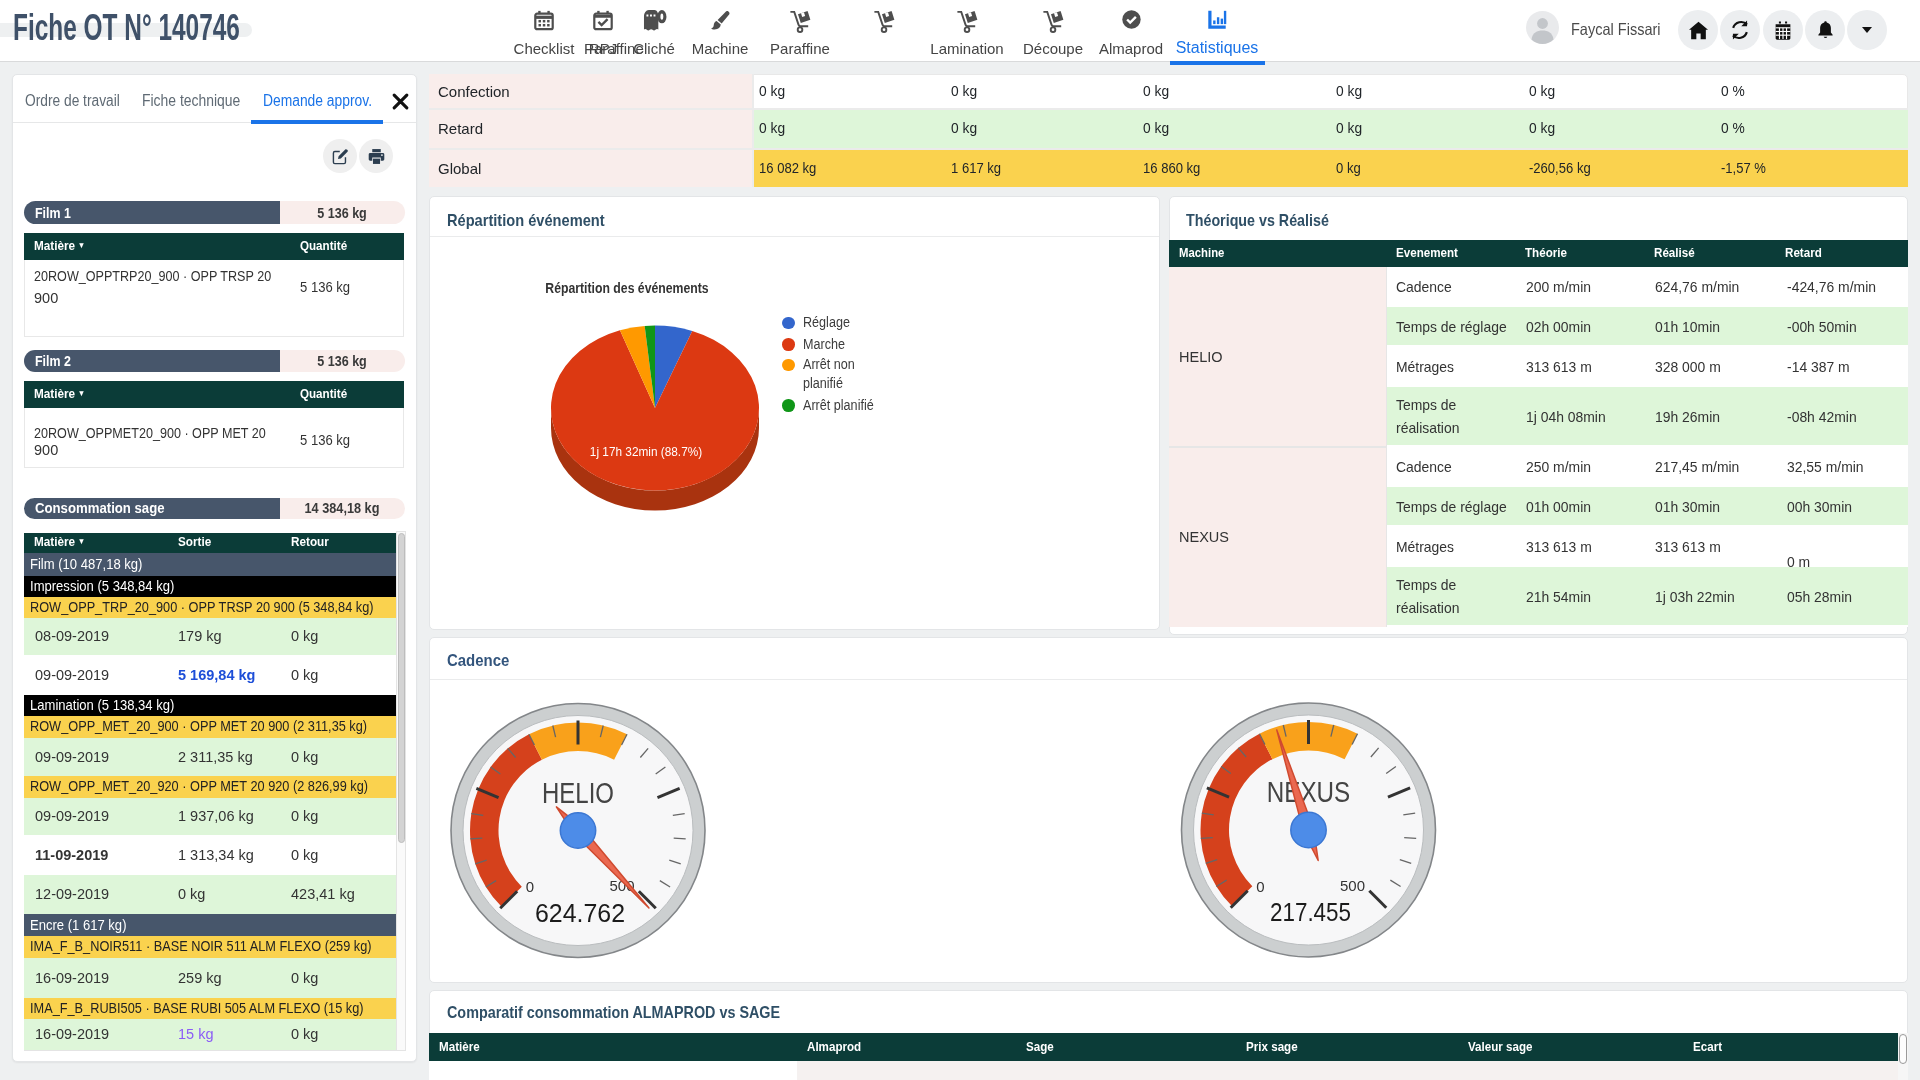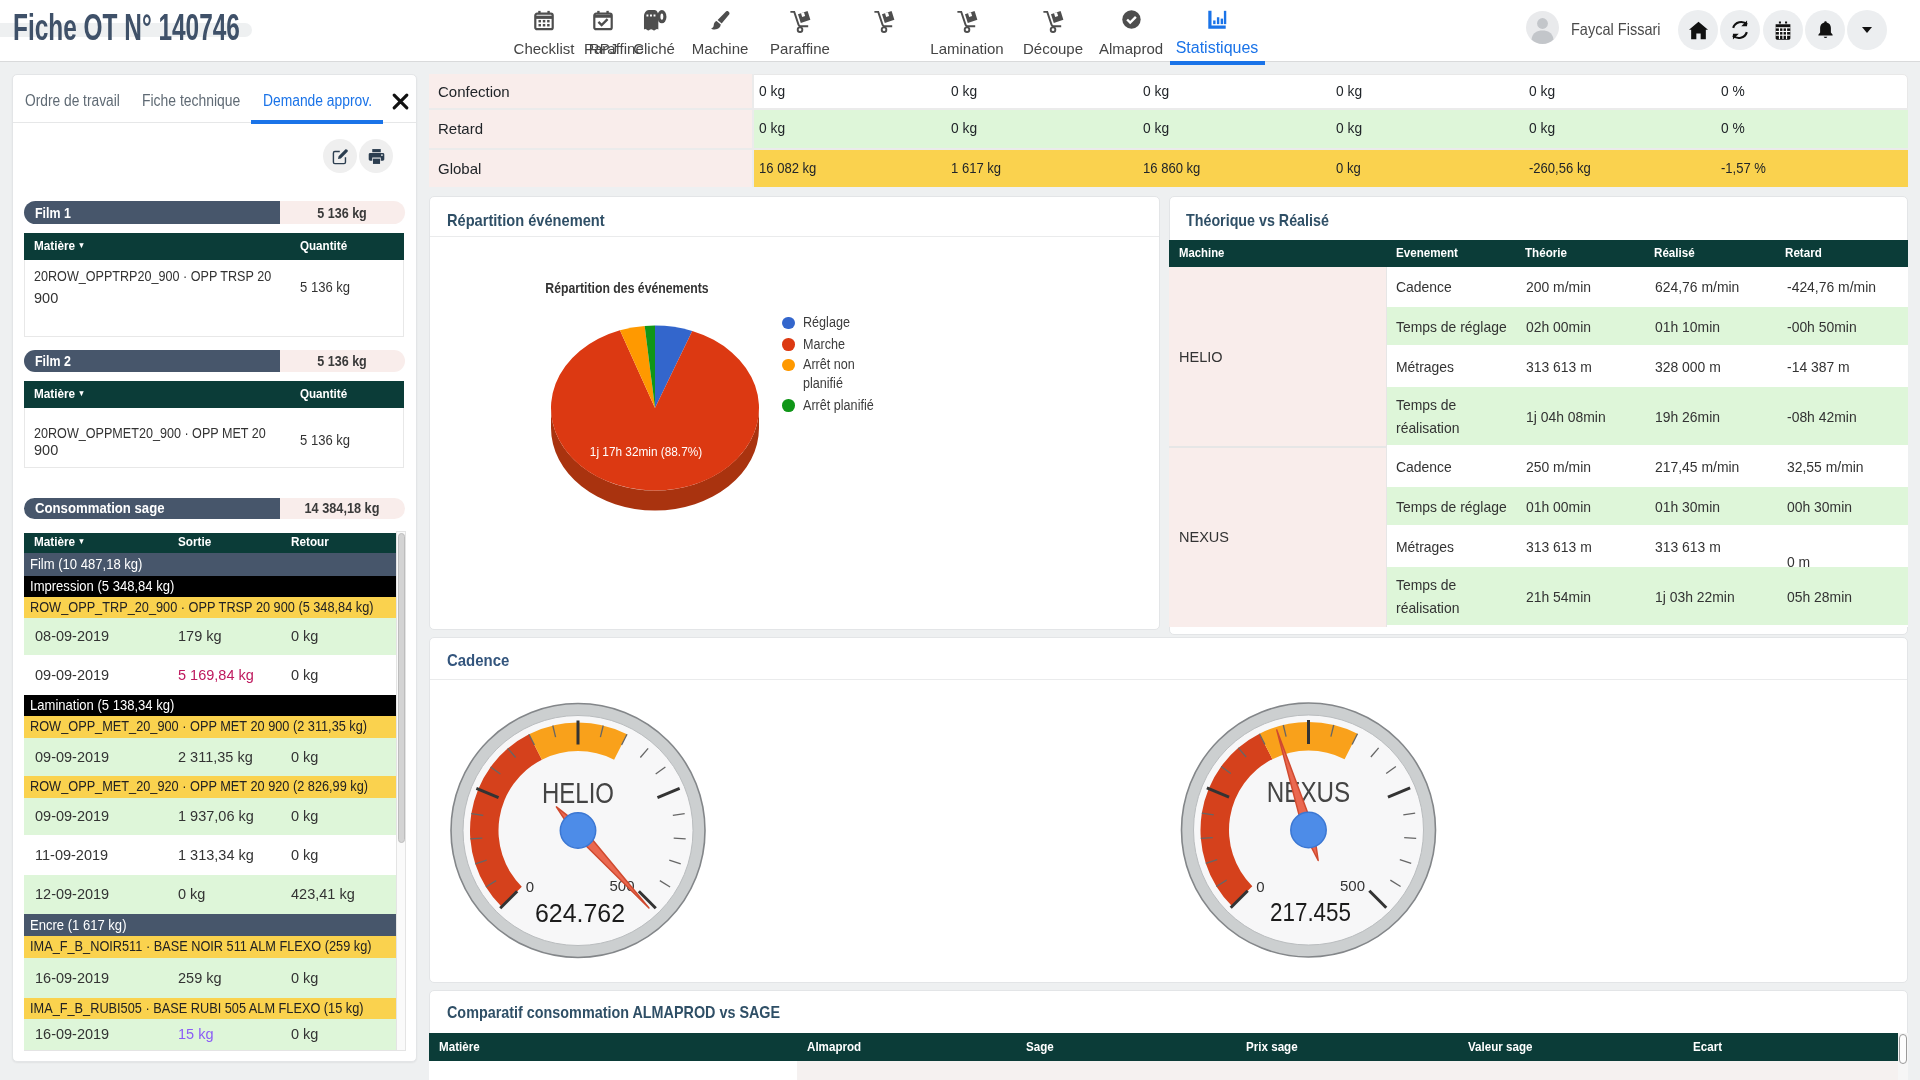--- a/index.html
+++ b/index.html
@@ -247,38 +247,38 @@
 <div class="abs" style="left:24px;top:576px;width:372px;height:21px;background:#000;"></div>
 <div class="t" style="font-size:14.5px;color:#fff;font-weight:normal;line-height:20.3px;top:576.4px;left:30px;transform:scaleX(0.9);transform-origin:0 50%;">Impression (5 348,84 kg)</div>
 <div class="abs" style="left:24px;top:597px;width:372px;height:21px;background:#fad24e;"></div>
 <div class="t" style="font-size:14px;color:#222;font-weight:normal;line-height:19.6px;top:597.7px;left:30px;transform:scaleX(0.91);transform-origin:0 50%;">ROW_OPP_TRP_20_900 · OPP TRSP 20 900 (5 348,84 kg)</div>
 <div class="abs" style="left:24px;top:618px;width:372px;height:37px;background:#def6d9;"></div>
 <div class="t" style="font-size:14.5px;color:#333;font-weight:normal;line-height:20.3px;top:626.4px;left:35px;">08-09-2019</div>
 <div class="t" style="font-size:14.5px;color:#333;font-weight:normal;line-height:20.3px;top:626.4px;left:178px;">179 kg</div>
 <div class="t" style="font-size:14.5px;color:#333;font-weight:normal;line-height:20.3px;top:626.4px;left:291px;">0 kg</div>
 <div class="abs" style="left:24px;top:655px;width:372px;height:40px;background:#fff;"></div>
 <div class="t" style="font-size:14.5px;color:#333;font-weight:normal;line-height:20.3px;top:664.9px;left:35px;">09-09-2019</div>
-<div class="t" style="font-size:14.5px;color:#be185d;font-weight:normal;line-height:20.3px;top:664.9px;left:178px;">5 169,84 kg</div>
+<div class="t" style="font-size:14.5px;color:#1d4ed8;font-weight:bold;line-height:20.3px;top:664.9px;left:178px;">5 169,84 kg</div>
 <div class="t" style="font-size:14.5px;color:#333;font-weight:normal;line-height:20.3px;top:664.9px;left:291px;">0 kg</div>
 <div class="abs" style="left:24px;top:695px;width:372px;height:21px;background:#000;"></div>
 <div class="t" style="font-size:14.5px;color:#fff;font-weight:normal;line-height:20.3px;top:695.4px;left:30px;transform:scaleX(0.9);transform-origin:0 50%;">Lamination (5 138,34 kg)</div>
 <div class="abs" style="left:24px;top:716px;width:372px;height:22px;background:#fad24e;"></div>
 <div class="t" style="font-size:14px;color:#222;font-weight:normal;line-height:19.6px;top:717.2px;left:30px;transform:scaleX(0.91);transform-origin:0 50%;">ROW_OPP_MET_20_900 · OPP MET 20 900 (2 311,35 kg)</div>
 <div class="abs" style="left:24px;top:738px;width:372px;height:38px;background:#def6d9;"></div>
 <div class="t" style="font-size:14.5px;color:#333;font-weight:normal;line-height:20.3px;top:746.9px;left:35px;">09-09-2019</div>
 <div class="t" style="font-size:14.5px;color:#333;font-weight:normal;line-height:20.3px;top:746.9px;left:178px;">2 311,35 kg</div>
 <div class="t" style="font-size:14.5px;color:#333;font-weight:normal;line-height:20.3px;top:746.9px;left:291px;">0 kg</div>
 <div class="abs" style="left:24px;top:776px;width:372px;height:22px;background:#fad24e;"></div>
 <div class="t" style="font-size:14px;color:#222;font-weight:normal;line-height:19.6px;top:777.2px;left:30px;transform:scaleX(0.91);transform-origin:0 50%;">ROW_OPP_MET_20_920 · OPP MET 20 920 (2 826,99 kg)</div>
 <div class="abs" style="left:24px;top:798px;width:372px;height:37px;background:#def6d9;"></div>
 <div class="t" style="font-size:14.5px;color:#333;font-weight:normal;line-height:20.3px;top:806.4px;left:35px;">09-09-2019</div>
 <div class="t" style="font-size:14.5px;color:#333;font-weight:normal;line-height:20.3px;top:806.4px;left:178px;">1 937,06 kg</div>
 <div class="t" style="font-size:14.5px;color:#333;font-weight:normal;line-height:20.3px;top:806.4px;left:291px;">0 kg</div>
 <div class="abs" style="left:24px;top:835px;width:372px;height:40px;background:#fff;"></div>
-<div class="t" style="font-size:14.5px;color:#333;font-weight:normal;line-height:20.3px;top:844.9px;left:35px;">11-09-2019</div>
+<div class="t" style="font-size:14.5px;color:#333;font-weight:bold;line-height:20.3px;top:844.9px;left:35px;">11-09-2019</div>
 <div class="t" style="font-size:14.5px;color:#333;font-weight:normal;line-height:20.3px;top:844.9px;left:178px;">1 313,34 kg</div>
 <div class="t" style="font-size:14.5px;color:#333;font-weight:normal;line-height:20.3px;top:844.9px;left:291px;">0 kg</div>
 <div class="abs" style="left:24px;top:875px;width:372px;height:39px;background:#def6d9;"></div>
 <div class="t" style="font-size:14.5px;color:#333;font-weight:normal;line-height:20.3px;top:884.4px;left:35px;">12-09-2019</div>
 <div class="t" style="font-size:14.5px;color:#333;font-weight:normal;line-height:20.3px;top:884.4px;left:178px;">0 kg</div>
 <div class="t" style="font-size:14.5px;color:#333;font-weight:normal;line-height:20.3px;top:884.4px;left:291px;">423,41 kg</div>
 <div class="abs" style="left:24px;top:914px;width:372px;height:22px;background:#47566b;"></div>
 <div class="t" style="font-size:14.5px;color:#fff;font-weight:normal;line-height:20.3px;top:914.9px;left:30px;transform:scaleX(0.9);transform-origin:0 50%;">Encre (1 617 kg)</div>
 <div class="abs" style="left:24px;top:936px;width:372px;height:22px;background:#fad24e;"></div>
 <div class="t" style="font-size:14px;color:#222;font-weight:normal;line-height:19.6px;top:937.2px;left:30px;transform:scaleX(0.91);transform-origin:0 50%;">IMA_F_B_NOIR511 · BASE NOIR 511 ALM FLEXO (259 kg)</div>

